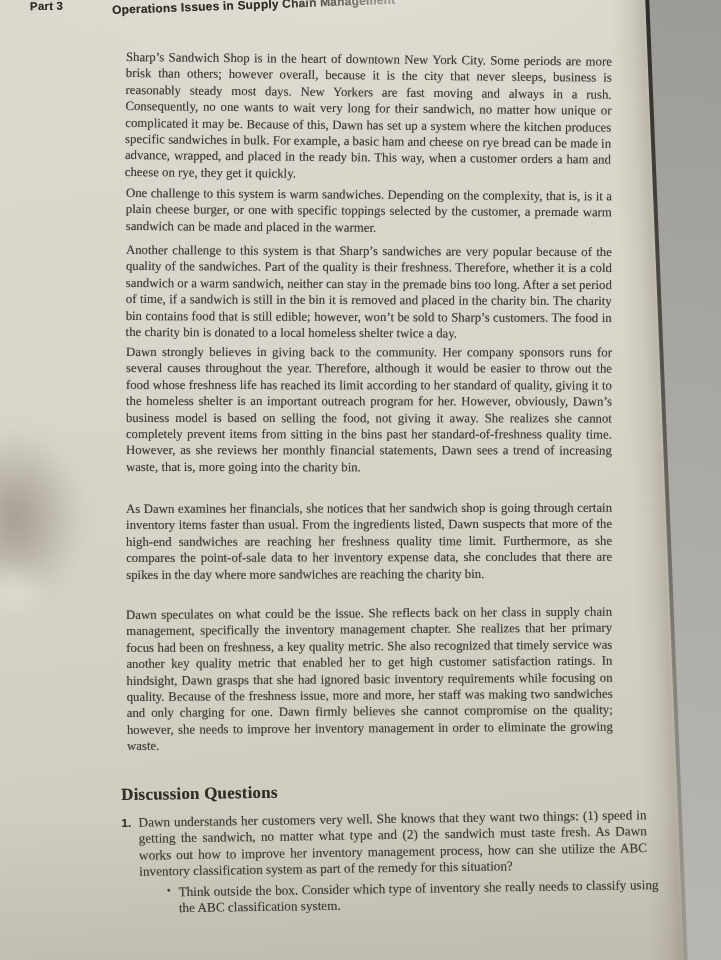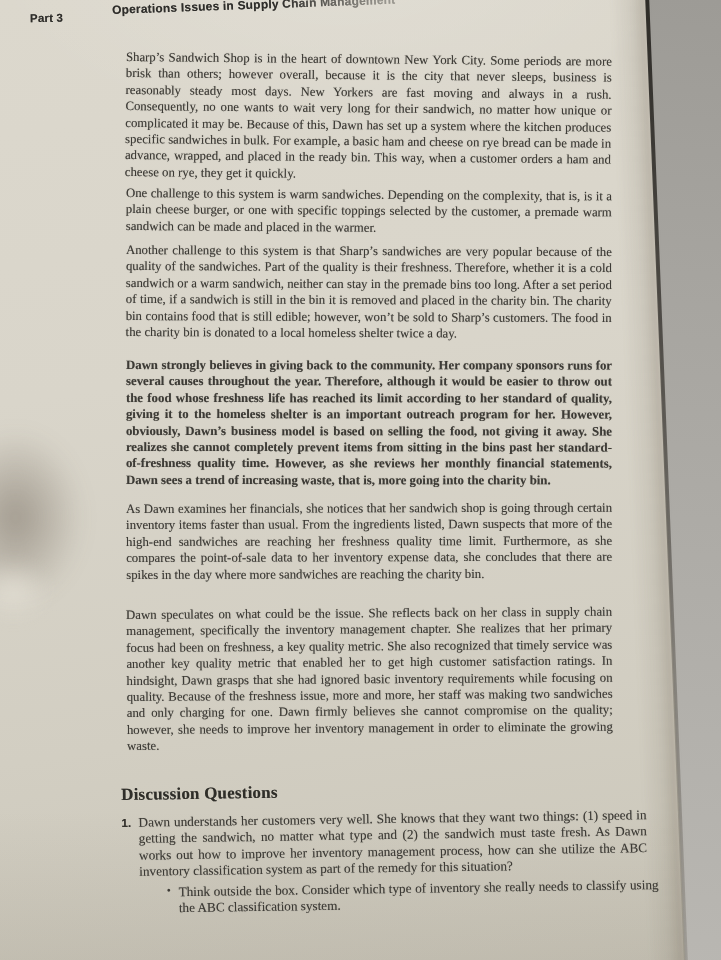--- a/index.html
+++ b/index.html
@@ -37,21 +37,21 @@
     background:radial-gradient(closest-side,rgba(82,70,58,0.40),rgba(82,70,58,0) 78%);
     filter:blur(10px);
   }
   .finger-light{
     position:absolute;left:-34px;top:552px;width:95px;height:75px;border-radius:50%;
     background:radial-gradient(closest-side,rgba(242,238,228,0.55),rgba(242,238,228,0) 80%);
     filter:blur(8px);
   }
   
   .hdr-part{
-    position:absolute;left:30px;top:12px;
+    position:absolute;left:30px;top:0;
     font-family:"Liberation Sans",sans-serif;font-weight:bold;font-size:11.5px;
     color:#2e2d2a;letter-spacing:.2px;transform:rotate(-0.8deg);
     text-shadow:0 0 .5px rgba(46,45,42,.55);
   }
   .hdr-title{
     position:absolute;left:112px;top:3px;white-space:nowrap;
     font-family:"Liberation Sans",sans-serif;font-weight:bold;font-size:12px;
     color:#2e2d2a;letter-spacing:.2px;
     transform-origin:0 50%;transform:rotate(-2.1deg);
     text-shadow:0 0 .5px rgba(46,45,42,.55);
@@ -61,21 +61,21 @@
   
   .para{
     position:absolute;left:126px;width:486px;
     font-size:12.8px;line-height:16.4px;color:#3d3b36;
     text-align:justify;transform-origin:0 0;
     text-shadow:0 0 .7px rgba(61,59,54,0.5);
   }
   .p1{top:36px;transform:rotate(.55deg);}
   .p2{top:172px;transform:rotate(.4deg);}
   .p3{top:229px;transform:rotate(.25deg);}
-  .p4{top:344px;transform:rotate(.05deg);font-weight:bold;}
+  .p4{top:331px;transform:rotate(.05deg);}
   .p5{top:488px;transform:rotate(-.15deg);}
   .p6{top:594px;transform:rotate(-.4deg);}
   
   .disc{
     position:absolute;left:121px;top:785px;width:548px;
     transform-origin:0 0;transform:rotate(-0.85deg);
   }
   .disc-heading{
     font-family:"Liberation Serif",serif;font-weight:bold;font-size:17px;
     letter-spacing:.2px;color:#2f2e29;margin:0;

